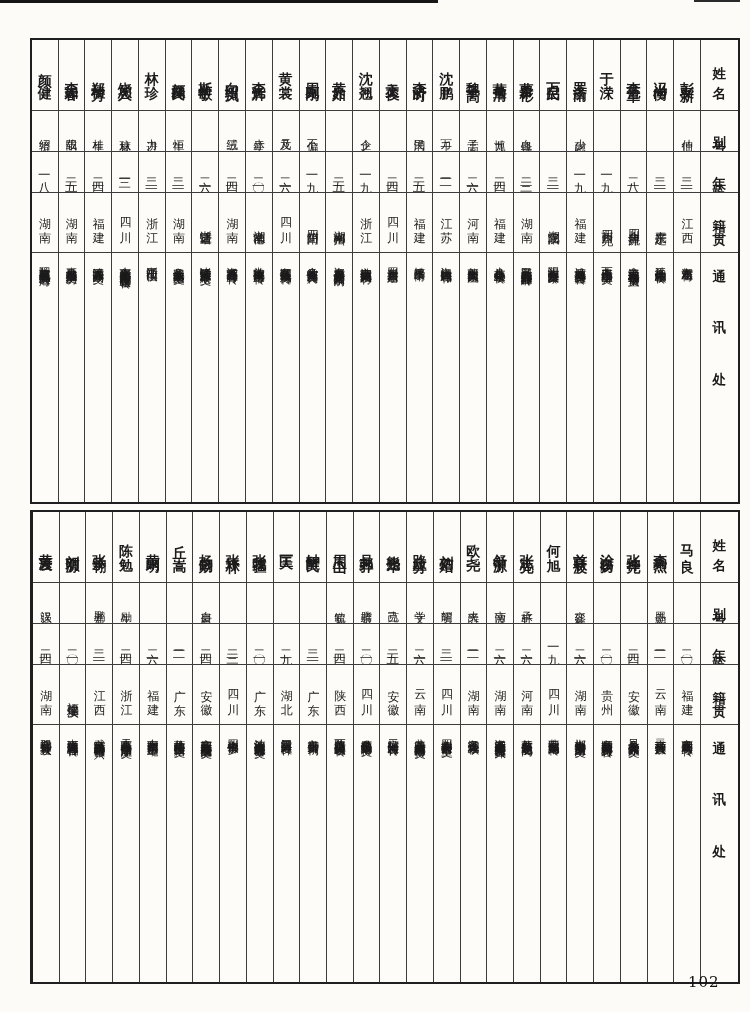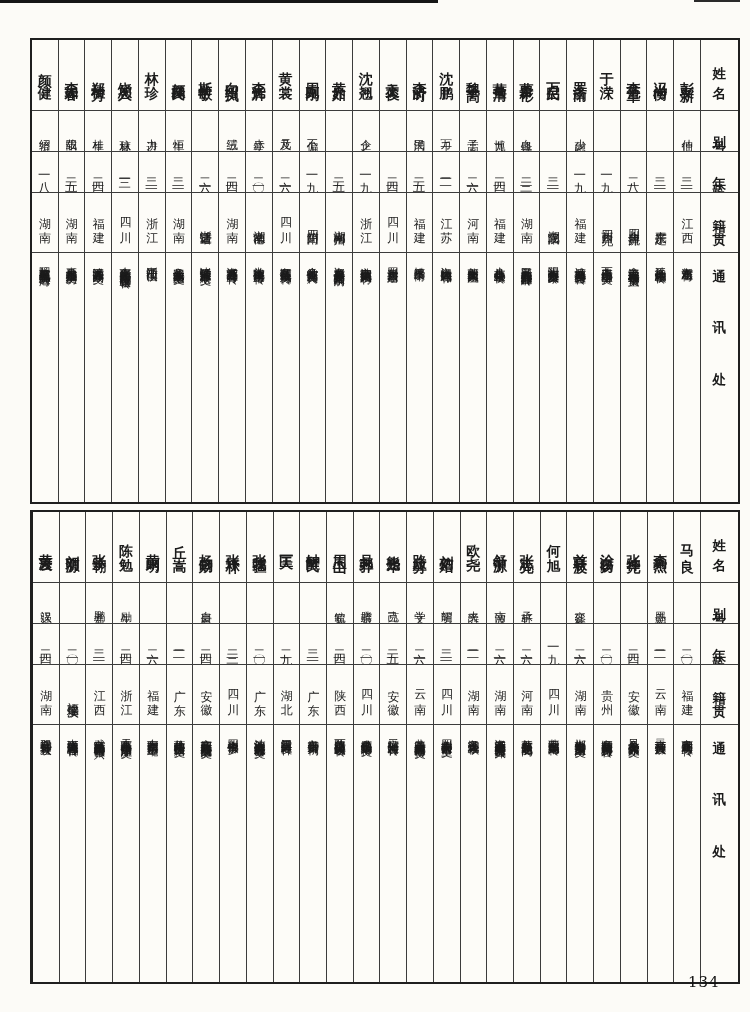--- a/index.html
+++ b/index.html
@@ -935,14 +935,14 @@
         </div>
         <div class="cell native">
           <span style="letter-spacing: 1.2em;">湖南</span>
         </div>
         <div class="cell address">
           <span style="letter-spacing: 0.05em;">宁远双井圩转黄宜坝</span>
         </div>
       </div>
     </section>
 
-  <div class="page-number">134</div>
+  <div class="page-number">102</div>
 </div>
 
 </body></html>

